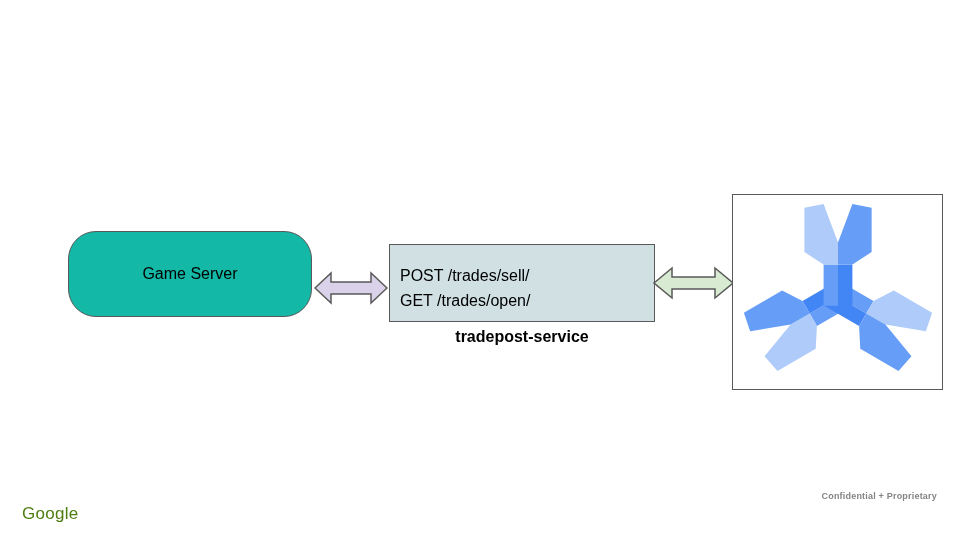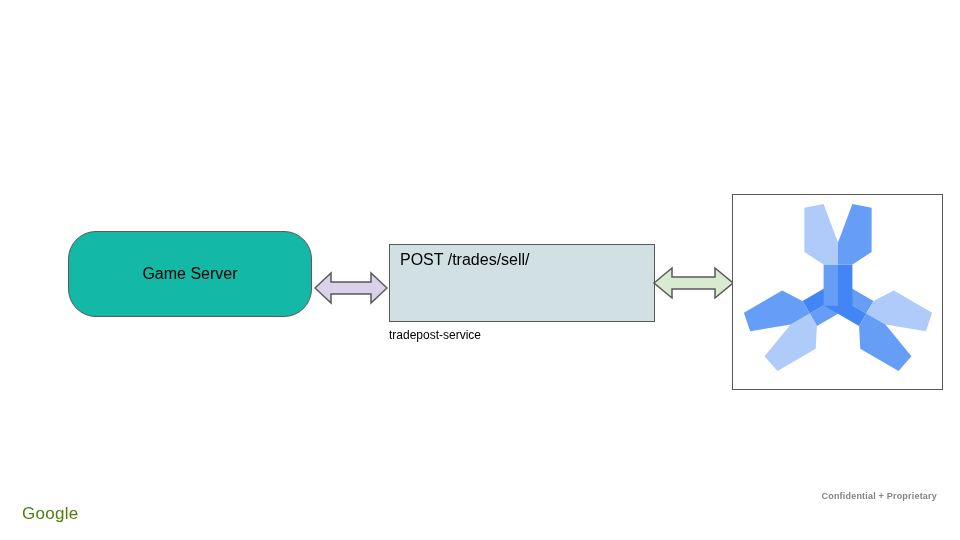--- a/index.html
+++ b/index.html
@@ -16,27 +16,27 @@
     background: #14b8a6; border: 1.5px solid #595959; border-radius: 28px;
     box-sizing: border-box;
     display: flex; align-items: center; justify-content: center;
     font-size: 16px; color: #000;
   }
 
   
   .service-box {
     left: 389px; top: 244px; width: 266px; height: 78px;
     background: #d0e0e3; border: 1px solid #595959;
-    box-sizing: border-box; padding: 2px 0 0 10px;
+    box-sizing: border-box; padding: 18px 0 0 10px;
     font-size: 16px; line-height: 25px; color: #000;
     white-space: nowrap; overflow: hidden;
   }
   .service-caption {
     left: 389px; top: 328px; width: 266px;
-    font-weight: normal; font-size: 12px; color: #000;
+    text-align: center; font-weight: bold; font-size: 16px; color: #000;
   }
 
   
   .arrow path { stroke: #595959; stroke-width: 1.5; stroke-linejoin: miter; }
   .arrow-left  { left: 314px; top: 270px; }
   .arrow-right { left: 653px; top: 265px; }
 
   
   .logo-box {
     left: 732px; top: 194px; width: 211px; height: 196px;
@@ -61,20 +61,21 @@
 <div class="abs game-server">
   <span>Game Server</span>
 </div>
 
 <svg class="abs arrow arrow-left" width="74" height="36" viewBox="0 0 74 36">
   <path d="M1,18 L17,3 L17,12 L57,12 L57,3 L73,18 L57,33 L57,24 L17,24 L17,33 Z" fill="#d9d2e9"></path>
 </svg>
 
 <div class="abs service-box">
   <div>POST /trades/sell/</div>
+  <div>GET /trades/open/</div>
 </div>
 <div class="abs service-caption">tradepost-service</div>
 
 <svg class="abs arrow arrow-right" width="81" height="36" viewBox="0 0 81 36">
   <path d="M1,18 L19,3 L19,12 L62,12 L62,3 L80,18 L62,33 L62,24 L19,24 L19,33 Z" fill="#d9ead3"></path>
 </svg>
 
 <div class="abs logo-box">
   <svg width="192" height="171" viewBox="-100 -98 200 178">
     <defs>

